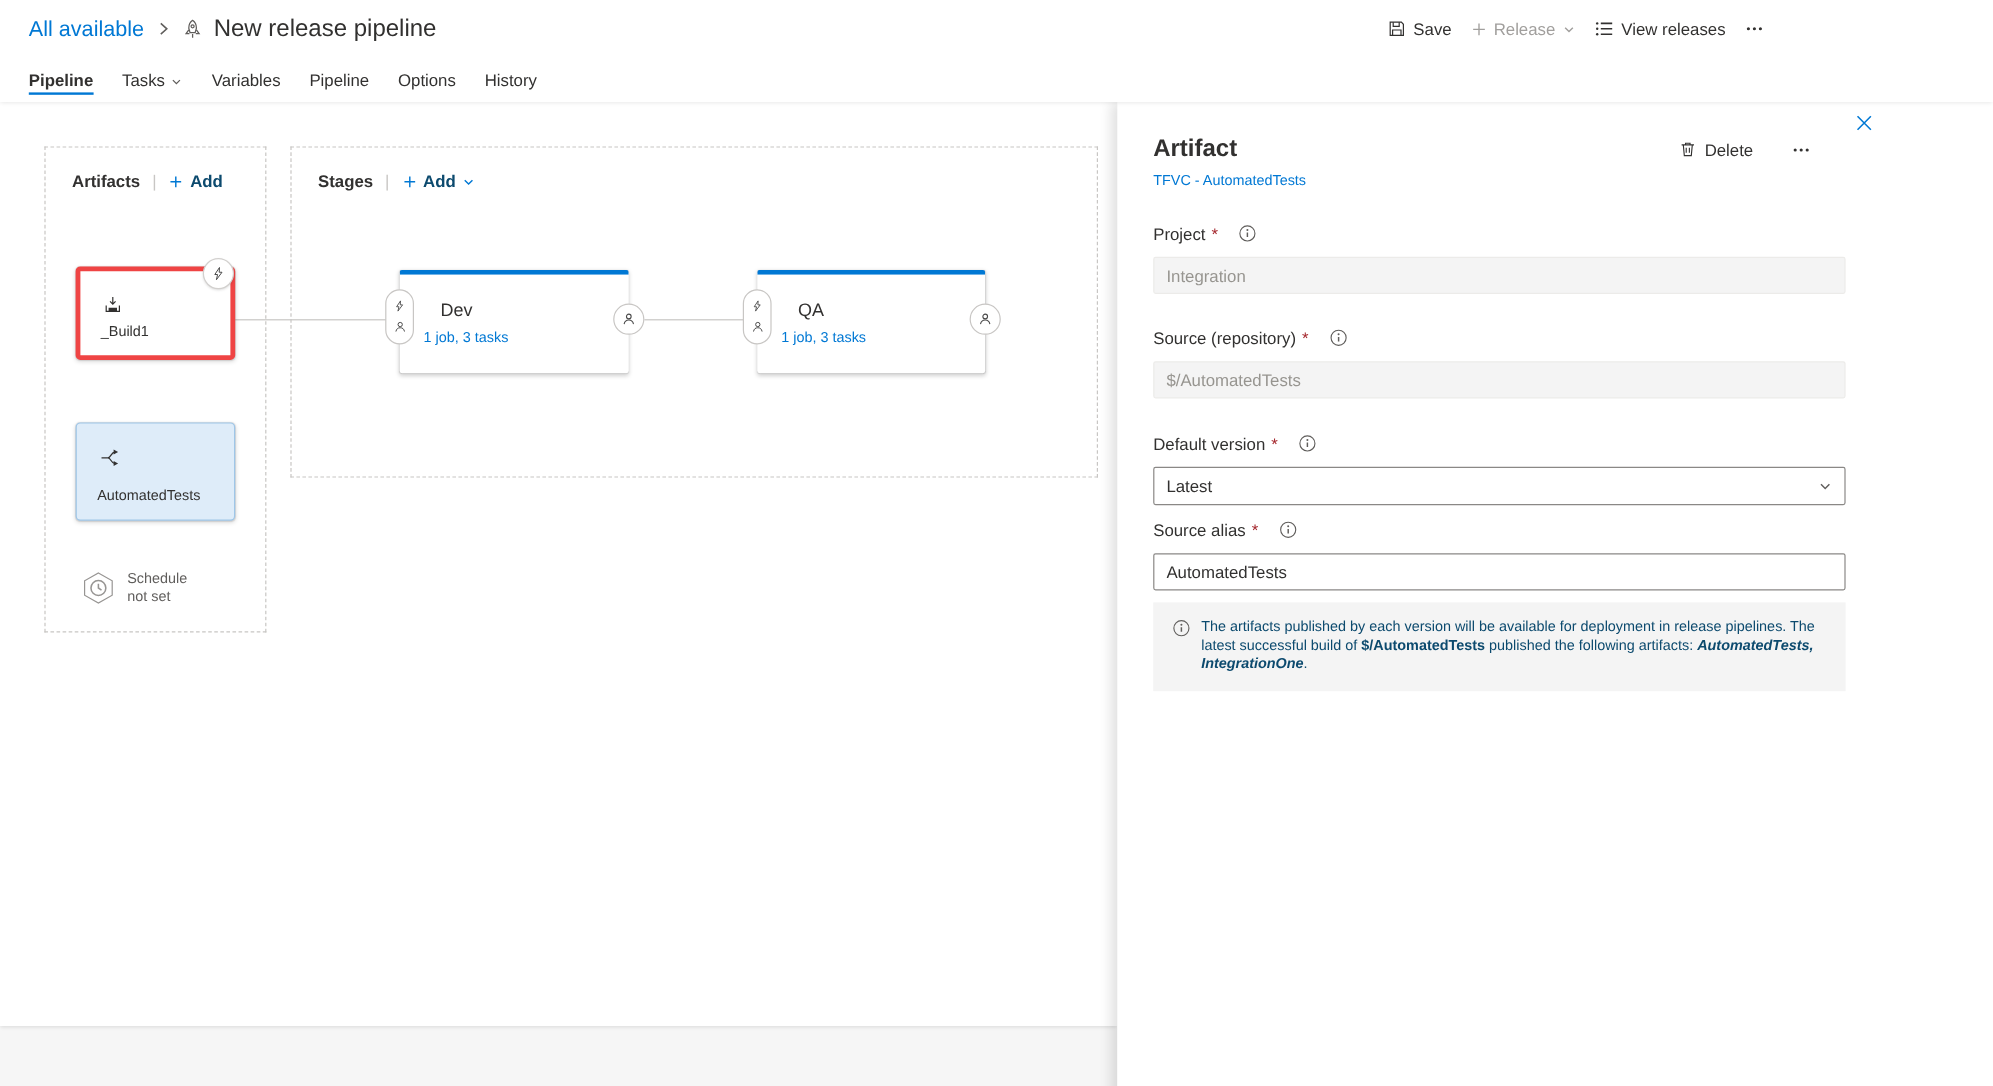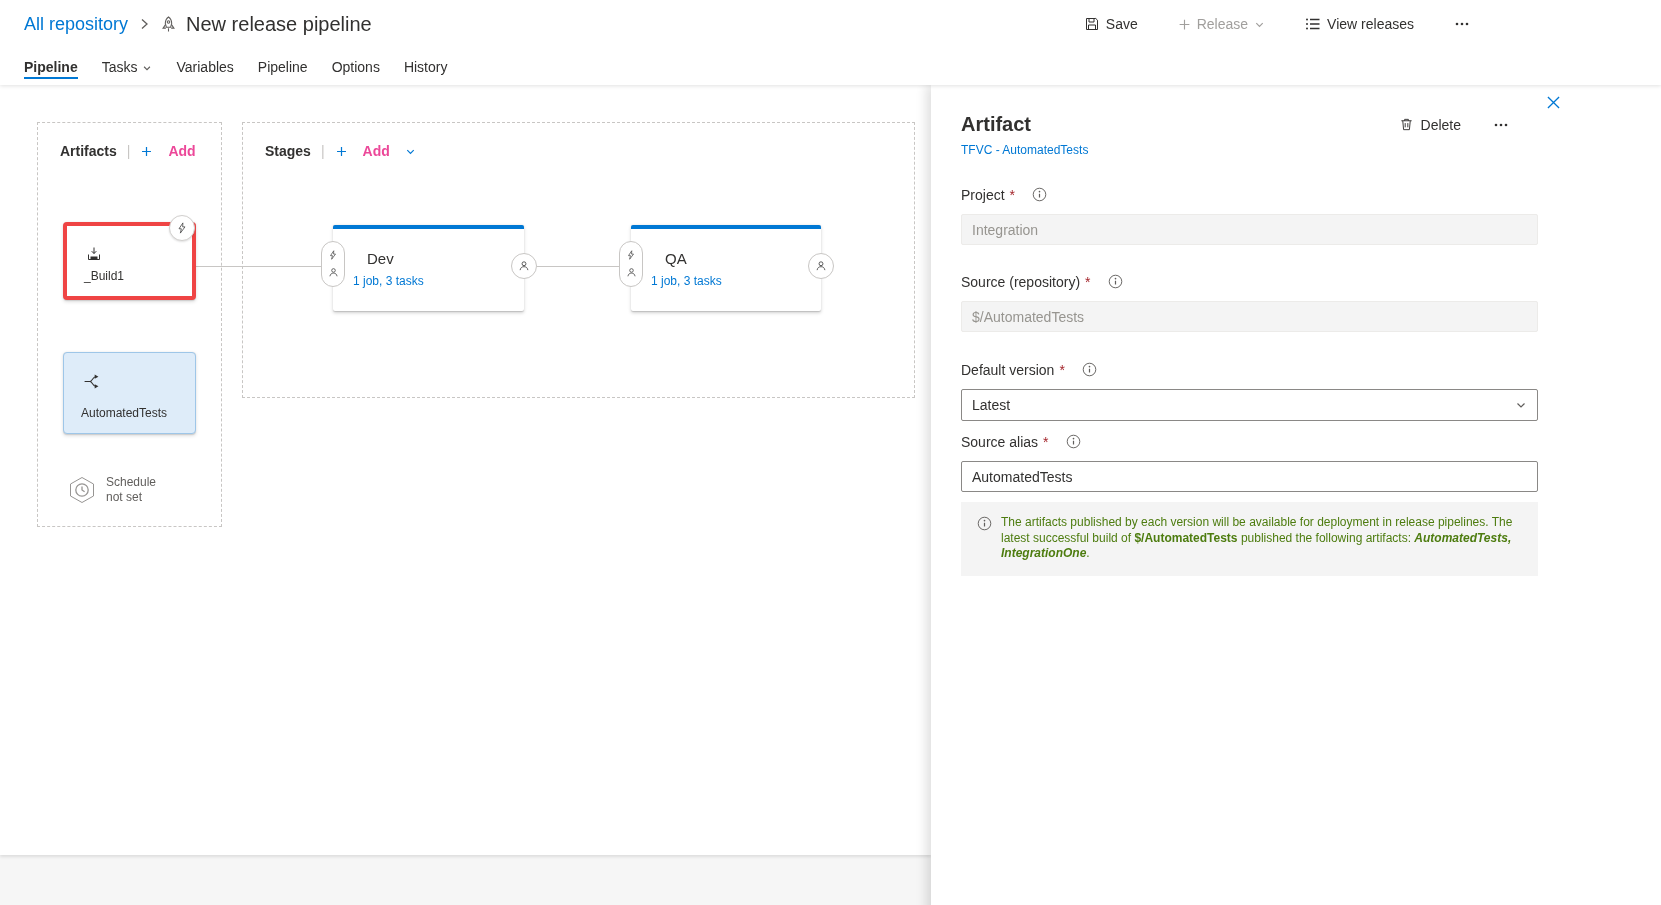--- a/index.html
+++ b/index.html
@@ -14,40 +14,40 @@
   svg { display:block; }
   a { text-decoration:none; }
 
   
   .chrome { position:absolute; top:0; left:0; width:100%; height:85px; background:#fff; z-index:10; box-shadow:0 1px 4px rgba(0,0,0,0.12); }
   .topbar { height:48px; display:flex; align-items:center; padding-left:24px; position:relative; }
   .crumb { font-size:18px; color:#0078d4; cursor:pointer; }
   .crumb-sep { margin:0 10px; display:flex; }
   .title-icon { margin-right:9px; display:flex; }
   .page-title { font-size:20px; color:#323130; }
-  .topbar-actions { position:absolute; right:191px; top:0; height:48px; display:flex; align-items:center; gap:40px; }
+  .topbar-actions { position:absolute; right:191px; top:0; height:48px; display:flex; align-items:center; gap:16px; }
   .tb-action { display:flex; align-items:center; gap:6px; font-size:14px; color:#323130; cursor:pointer; white-space:nowrap; }
   .tb-action.disabled { color:#a19f9d; cursor:default; }
 
   .tabbar { height:37px; display:flex; align-items:center; padding-left:24px; gap:24px; }
   .tab { display:flex; align-items:center; gap:5px; font-size:14px; color:#323130; position:relative; cursor:pointer; height:100%; }
   .tab.active { font-weight:700; }
   .tab.active::after { content:""; position:absolute; left:0; right:0; bottom:6px; height:2px; background:#0078d4; }
   .tab-chev { display:flex; color:#605e5c; margin-top:2px; }
 
   
   .canvas { position:absolute; top:85px; left:0; width:931px; height:770px; background:#fff; z-index:1; box-shadow:0 2px 3px rgba(0,0,0,0.10); }
 
   .dashed-box { position:absolute; border:1px dashed #c8c6c4; }
   .artifacts-box { left:37px; top:37px; width:185px; height:405px; }
   .stages-box { left:242px; top:37px; width:673px; height:276px; }
   .box-header { display:flex; align-items:center; gap:10px; padding:20px 0 0 22px; }
   .box-title { font-size:14px; font-weight:700; color:#323130; }
   .box-divider { color:#c8c6c4; font-size:14px; }
-  .add-btn { display:flex; align-items:center; gap:15px; color:#ec4899; font-size:14px; font-weight:600; cursor:pointer; }
+  .add-btn { display:flex; align-items:center; gap:5px; color:#0c4a6e; font-size:14px; font-weight:600; cursor:pointer; }
 
   .artifact-card { position:absolute; width:133px; background:#fff; border:4px solid #ef4444; border-radius:4px;
     box-shadow:0 1.6px 3.6px rgba(0,0,0,0.13), 0 0.3px 0.9px rgba(0,0,0,0.10); cursor:pointer; }
   .build-card { left:63px; top:137px; height:78px; }
   .tests-card { left:63px; top:267px; height:82px; background:#deecf9; border:1px solid #9ec6e8; }
   .card-icon { position:absolute; left:19px; top:20px; }
   .card-label { position:absolute; left:17px; bottom:13px; font-size:12px; color:#323130; }
 
   .trigger-badge { position:absolute; top:-11px; right:-3px; width:26px; height:26px; border-radius:50%;
     background:#fff; border:1px solid #d2d0ce; box-shadow:0 1px 2px rgba(0,0,0,0.12);
@@ -96,30 +96,30 @@
   .enabled-field { background:#fff; border:1px solid #8a8886; color:#323130; }
   .select-field { height:32px; border:1px solid #8a8886; border-radius:2px; background:#fff; display:flex;
     align-items:center; justify-content:space-between; padding:0 10px; font-size:14px; color:#323130; cursor:pointer; }
 
   .fg-project { margin-bottom:29px; }
   .fg-source { margin-bottom:30px; }
   .fg-version { margin-bottom:13px; }
 
   .info-box { margin-top:10px; background:#f4f4f4; display:flex; gap:9px; padding:13px 16px 14px 16px; }
   .info-box-icon { flex:none; margin-top:1px; }
-  .info-text { font-size:12px; line-height:15.5px; color:#4d7c0f; }
+  .info-text { font-size:12px; line-height:15.5px; color:#0c4a6e; }
   .info-text .b { font-weight:bold; }
   .info-text .bi { font-weight:bold; font-style:italic; }
 </style>
 </head>
 <body>
 
 <div class="chrome">
   <div class="topbar">
-    <a class="crumb">All repository</a>
+    <a class="crumb">All available</a>
     <span class="crumb-sep">
       <svg width="12" height="12" viewBox="0 0 12 12">
           <path d="M4 1.5 9 6 4 10.5" fill="none" stroke="#605e5c" stroke-width="1.3"></path>
         </svg>
     </span>
     <span class="title-icon">
       <svg width="17" height="17" viewBox="0 0 16 16">
         <path d="M8 .9C10 2.3 11 4.6 11 7l-1 3.5H6L5 7C5 4.6 6 2.3 8 .9z" fill="none" stroke="#605e5c"></path>
         <circle cx="8" cy="5.6" r="1.2" fill="none" stroke="#605e5c"></circle>
         <path d="M5 8.4 2.9 11.4h2.6M11 8.4l2.1 3h-2.6M8 11.6v3" fill="none" stroke="#605e5c"></path>

